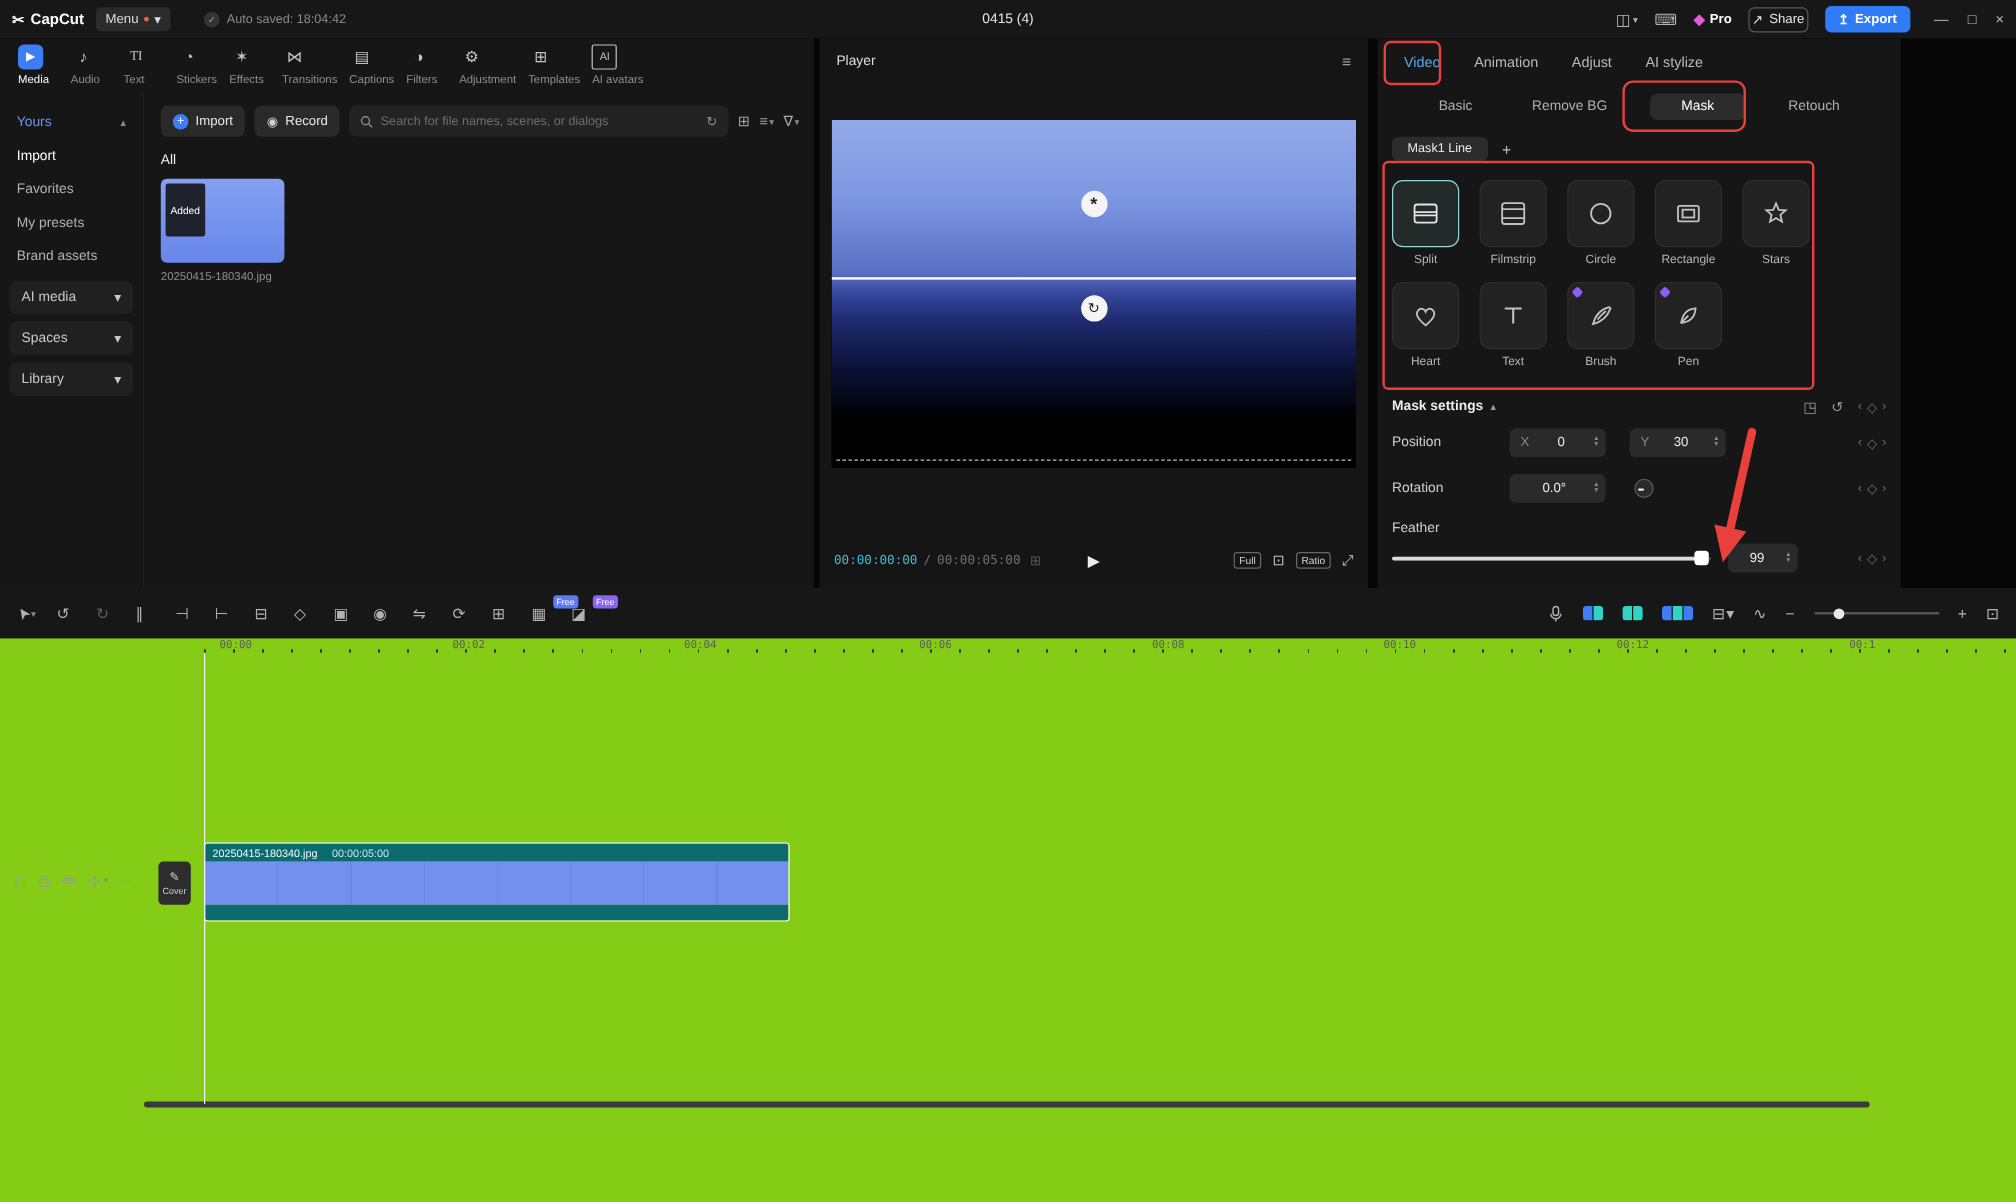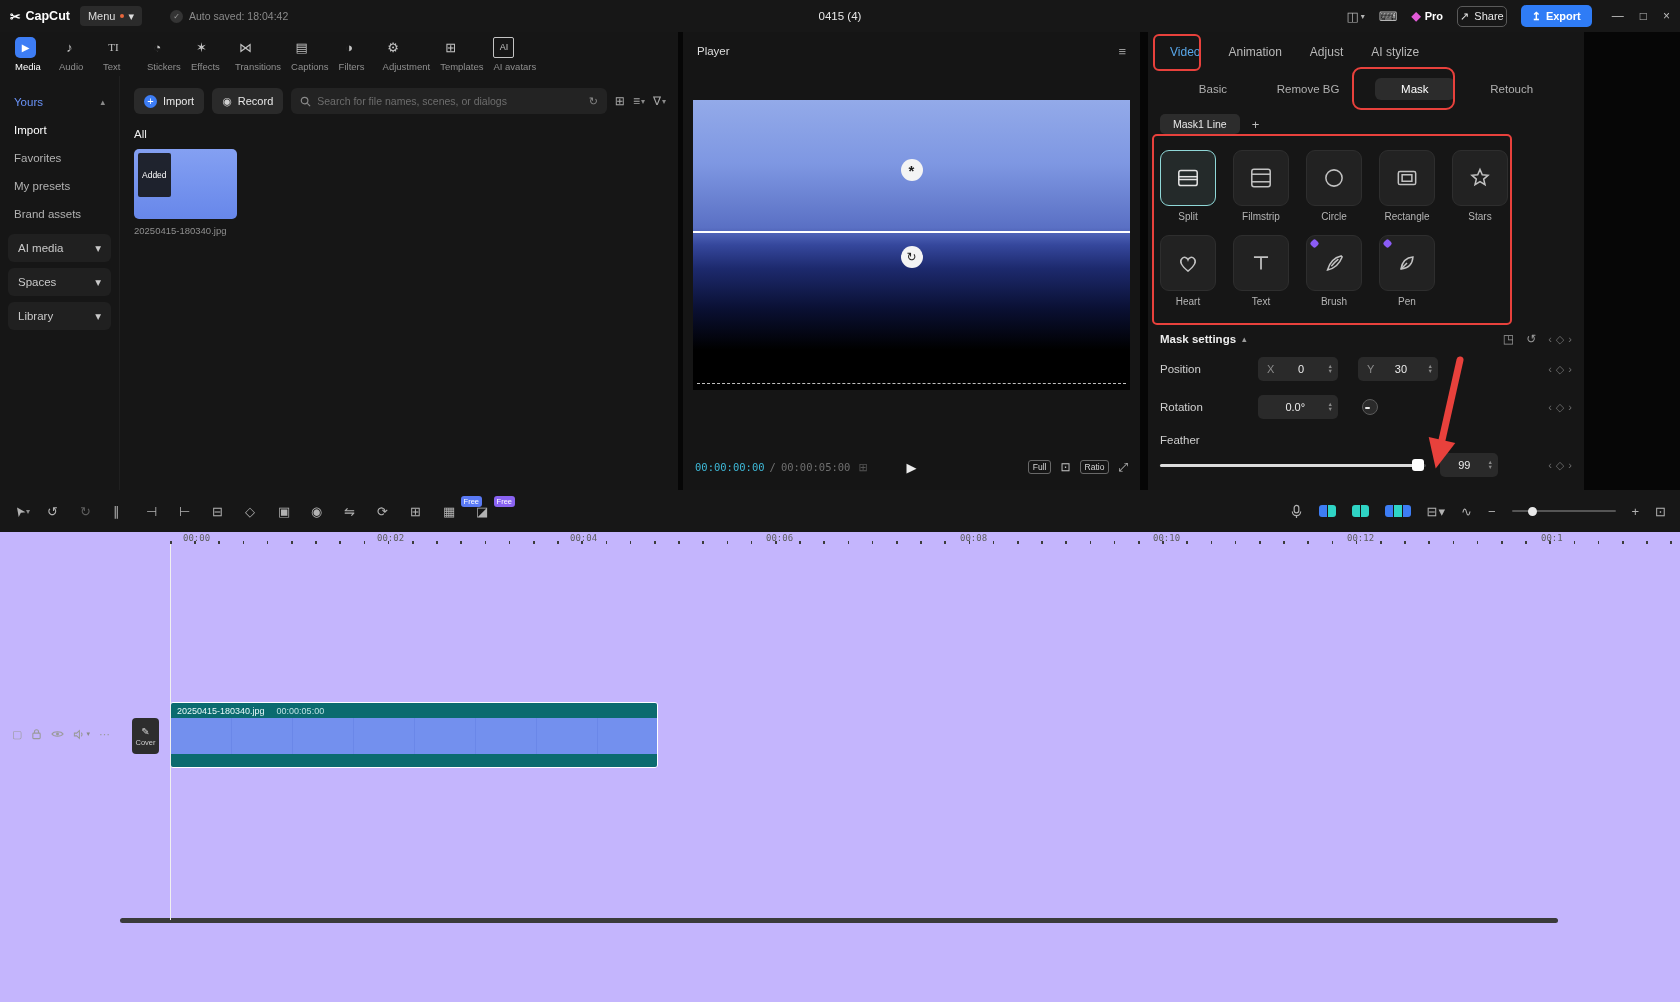--- a/index.html
+++ b/index.html
@@ -152,21 +152,21 @@
   .free-blue{background:#5a7af5;} .free-purple{background:#8a63f2;}
   .tl-right{margin-left:auto;display:flex;align-items:center;gap:16px;}
   .trk-ic{display:flex;gap:1px;border-radius:3px;overflow:hidden;}
   .trk-ic span{width:8px;height:12px;display:block;}
   .c-blue{background:#3d7df5;} .c-teal{background:#2fd4c5;}
   .zoom-slider{position:relative;width:104px;height:2px;background:#555;border-radius:2px;}
   .zoom-slider .zh{position:absolute;left:16px;top:-3.5px;width:9px;height:9px;border-radius:50%;background:#e8e8e8;}
   .tl-right .g{color:#b2b2b2;font-size:13px;}
 
   
-  .timeline{position:absolute;left:0;top:532px;width:1680px;height:470px;background:#c4b5fd;}
+  .timeline{position:absolute;left:0;top:532px;width:1680px;height:470px;background:#84cc16;}
   .tl-ruler{position:absolute;left:0;top:0;right:0;height:16px;}
   .tl-ruler .ticks{position:absolute;left:170px;right:0;top:9px;height:3px;background:repeating-linear-gradient(90deg,#3c3c3c 0 1.5px,transparent 1.5px 24.2px);}
   .rl{position:absolute;top:1px;font-size:9px;color:#5d5d5d;font-family:"DejaVu Sans Mono",monospace;}
   .rl-0{left:183px;} .rl-1{left:377px;} .rl-2{left:570px;} .rl-3{left:766px;}
   .rl-4{left:960px;} .rl-5{left:1153px;} .rl-6{left:1347px;} .rl-7{left:1541px;}
   .playhead{position:absolute;left:166px;top:0;width:9px;height:388px;z-index:5;}
   .playhead .cap{width:9px;height:13px;background:#fff;border-radius:2.5px 2.5px 3px 3px;}
   .playhead .line{position:absolute;left:4px;top:12px;width:1px;bottom:0;background:#f0f0f0;}
   .track-head{position:absolute;left:0;top:168px;width:120px;height:68px;display:flex;align-items:center;gap:9px;padding-left:12px;color:#9a9a9a;}
   .track-head .g{font-size:11px;}

